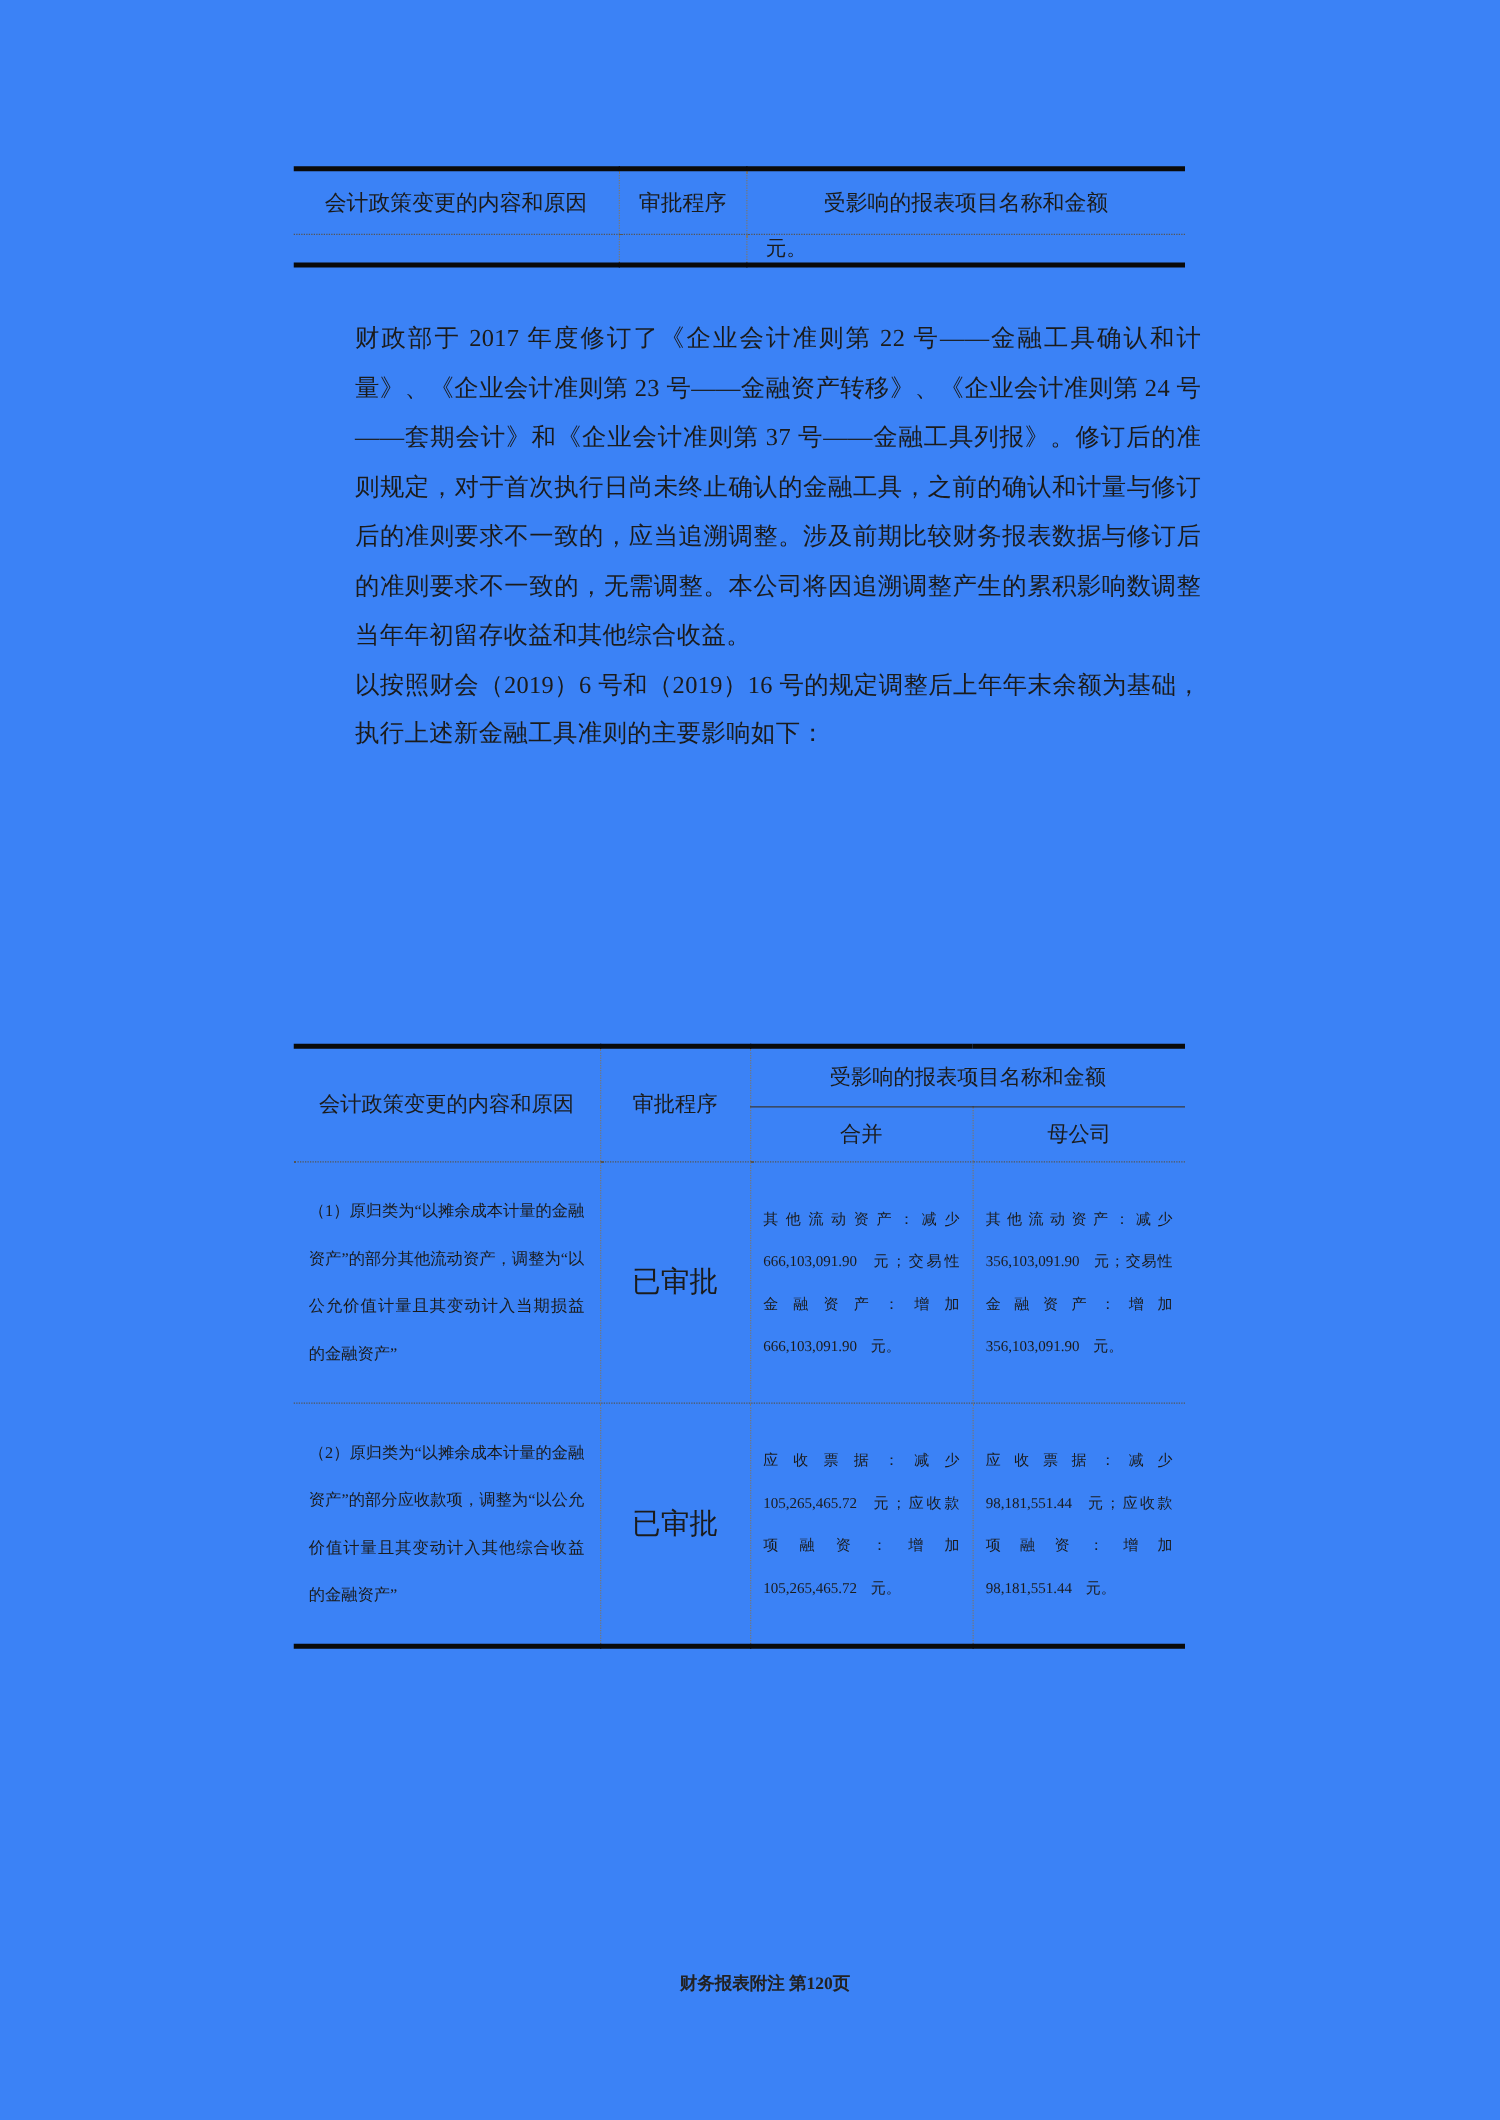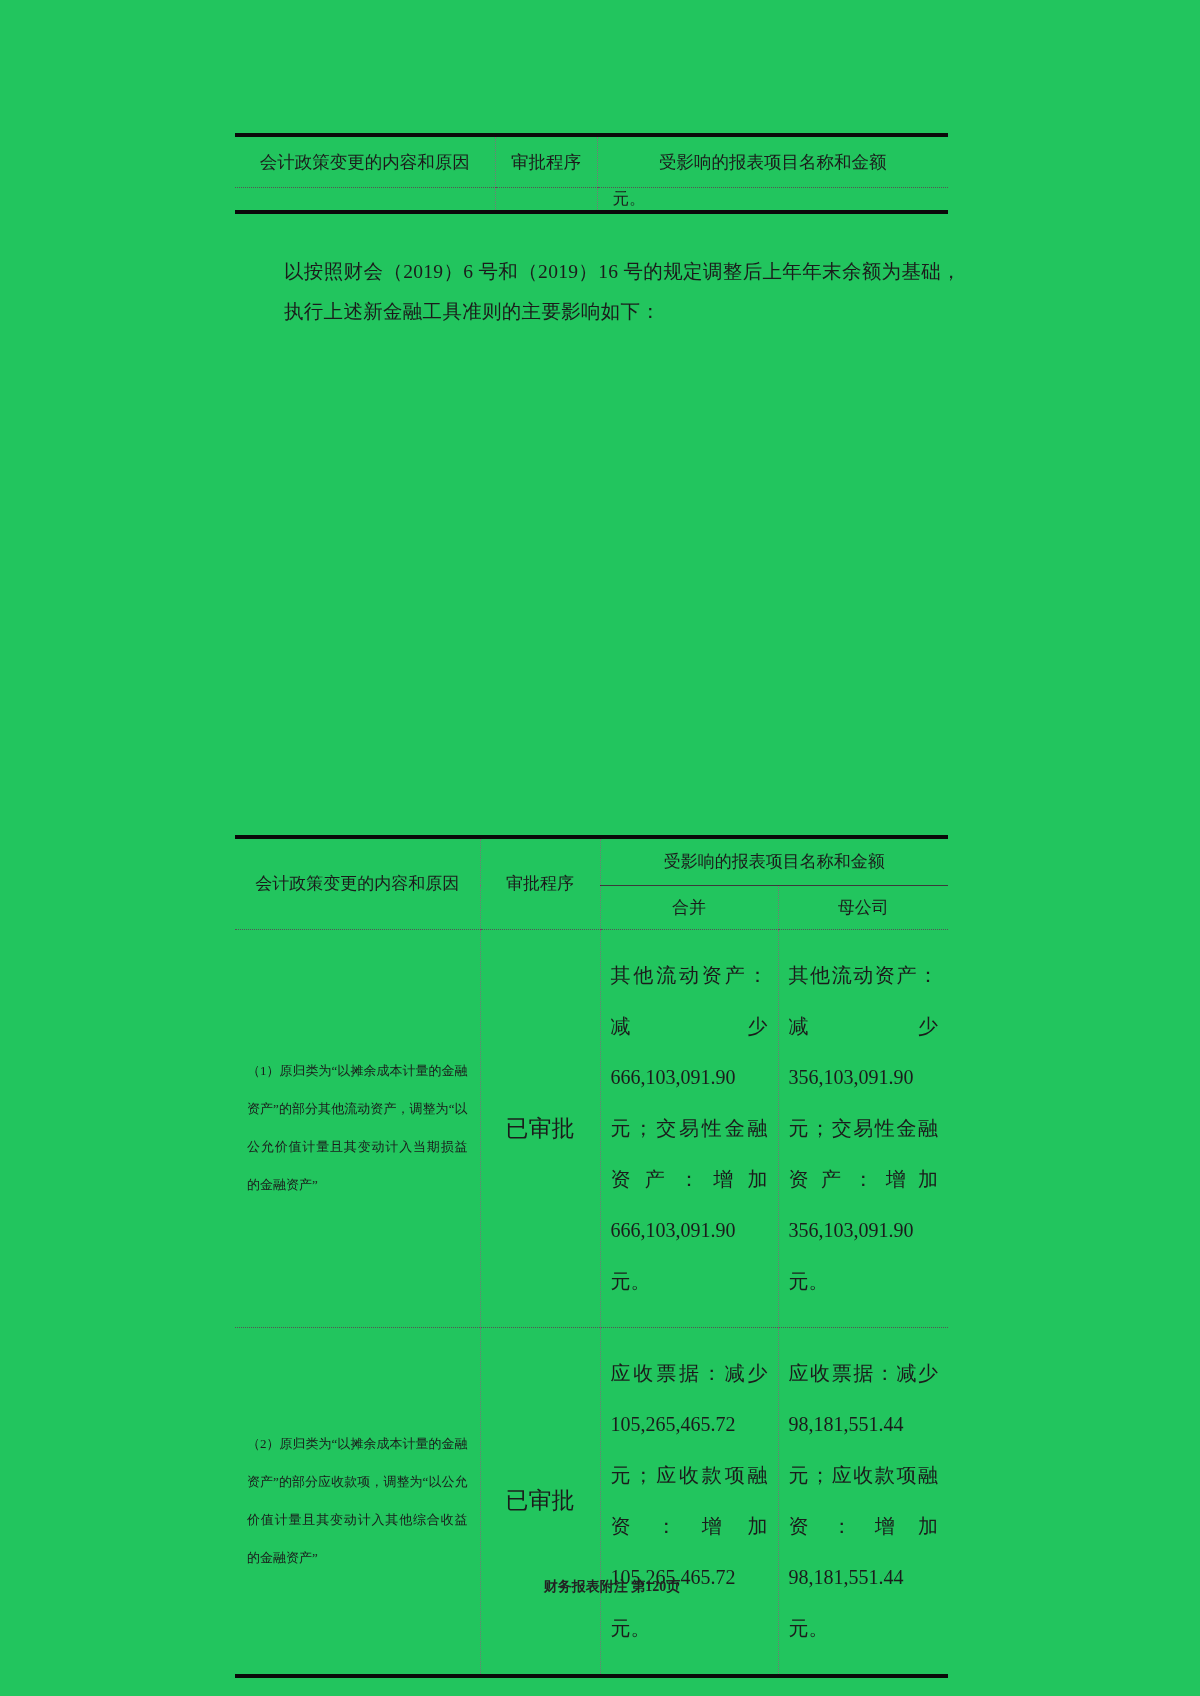--- a/index.html
+++ b/index.html
@@ -2,21 +2,21 @@
 <html><head>
 <meta charset="utf-8">
 <style>
   * { margin:0; padding:0; box-sizing:border-box; }
   html,body { background:#ffffff; }
   body {
     width:1200px; height:1696px;
     font-family:"Liberation Serif","DejaVu Serif",serif;
     color:#1b1b1b;
   }
-  .page { position:relative; width:1200px; height:1696px; background:#22c55e; overflow:hidden; }
+  .page { position:relative; width:1200px; height:1696px; background:#3b82f6; overflow:hidden; }
 
   
   table.tbl { border-collapse:collapse; table-layout:fixed; position:absolute; left:235px; width:713px; }
   table.tbl { border-top:4px solid #0a0a0a; border-bottom:4px solid #0a0a0a; }
   .tbl th { font-weight:normal; }
 
   
   .tbl-top { top:133px; }
   .tbl-top th {
     height:52px; font-size:17.5px; text-align:center; vertical-align:middle;
@@ -33,21 +33,21 @@
   .tbl-main th.group-hd { height:48px; border-bottom:1px solid #3a3a3a; }
   .tbl-main tr.subhead th { height:44px; border-bottom:1px dotted #555; }
   .tbl-main th.span-hd { border-bottom:1px dotted #555; }
   .tbl-main tbody tr + tr td { border-top:1px dotted #555; }
   .tbl-main td { vertical-align:middle; font-size:13px; }
   .tbl-main td.reason {
     padding:20px 12px; line-height:38px; text-align:justify; text-justify:inter-ideograph;
   }
   .tbl-main td.approval { text-align:center; font-size:23px; }
   .tbl-main td.amounts {
-    padding:20px 10px; line-height:51px; font-size:20px;
+    padding:20px 10px; line-height:34px; font-size:12px;
     text-align:justify; text-justify:inter-ideograph; word-spacing:8px;
   }
 
   
   .bodytext {
     position:absolute; left:284px; width:677px;
     font-size:19.5px; letter-spacing:0.3px; line-height:39.5px;
     text-align:justify; text-justify:inter-ideograph;
   }
   .bodytext-1 { top:252px; }
@@ -82,20 +82,21 @@
     <tbody>
       <tr>
         <td></td>
         <td class="vline"></td>
         <td class="vline affected-cont">元。</td>
       </tr>
     </tbody>
   </table>
 
   <div class="bodytext bodytext-1">
+    <p class="para">财政部于 2017 年度修订了《企业会计准则第 22 号——金融工具确认和计量》、《企业会计准则第 23 号——金融资产转移》、《企业会计准则第 24 号——套期会计》和《企业会计准则第 37 号——金融工具列报》。修订后的准则规定，对于首次执行日尚未终止确认的金融工具，之前的确认和计量与修订后的准则要求不一致的，应当追溯调整。涉及前期比较财务报表数据与修订后的准则要求不一致的，无需调整。本公司将因追溯调整产生的累积影响数调整当年年初留存收益和其他综合收益。</p>
     <p class="para">以按照财会（2019）6 号和（2019）16 号的规定调整后上年年末余额为基础，执行上述新金融工具准则的主要影响如下：</p>
   </div>
 
   <table class="tbl tbl-main">
     <colgroup>
       <col style="width:245px">
         <col style="width:120px">
         <col style="width:178px">
         <col style="width:170px">
     </colgroup>

